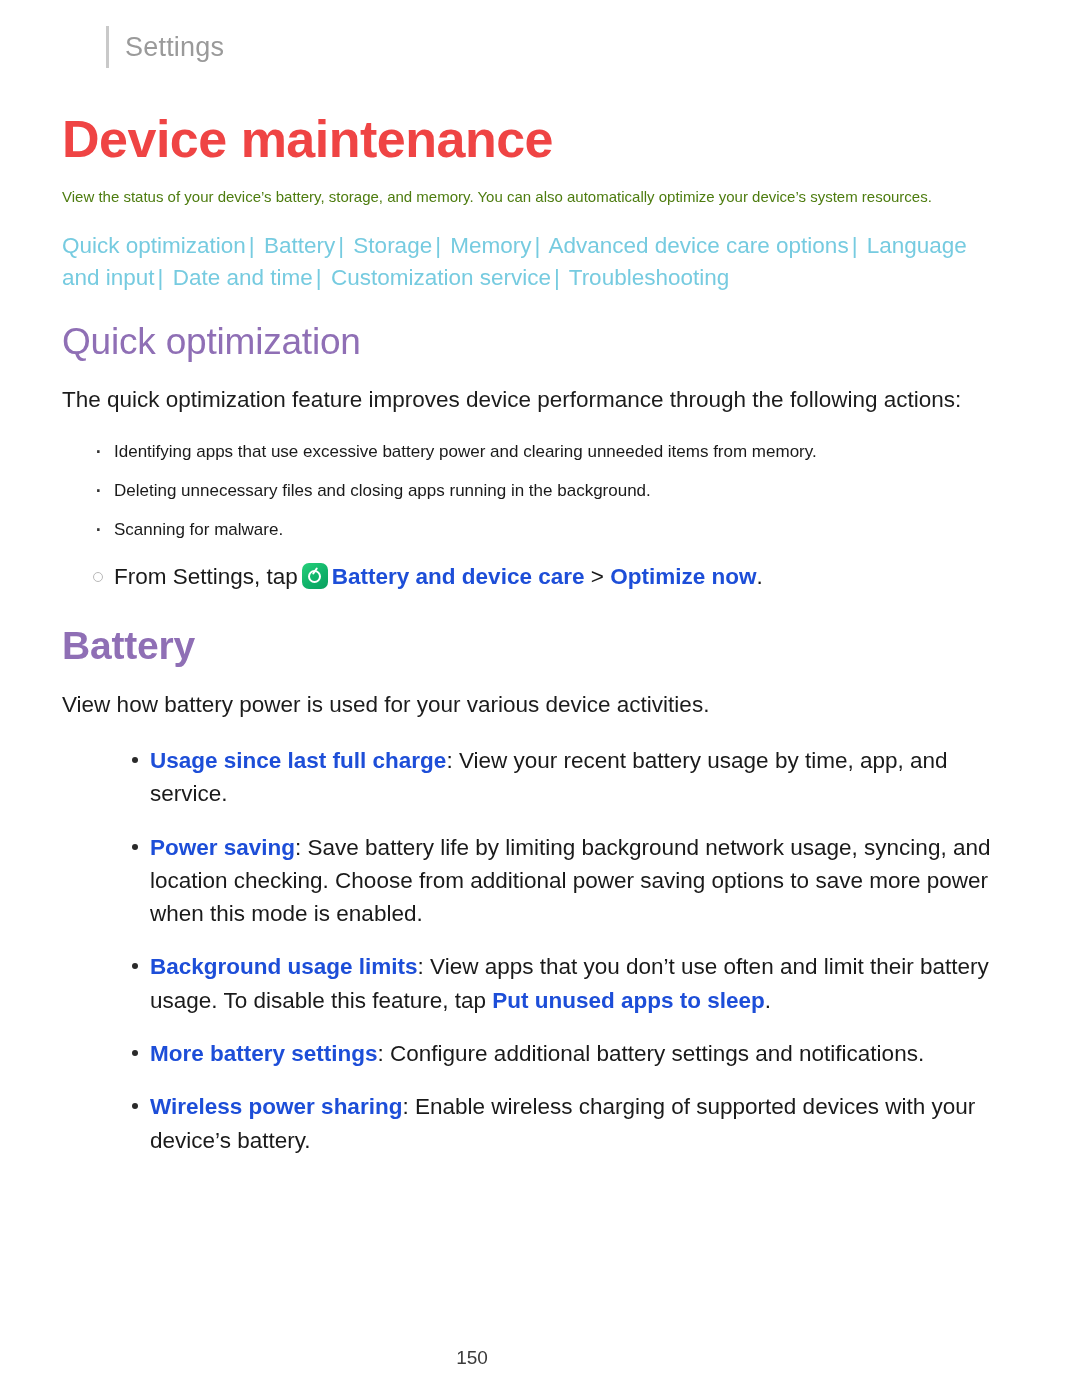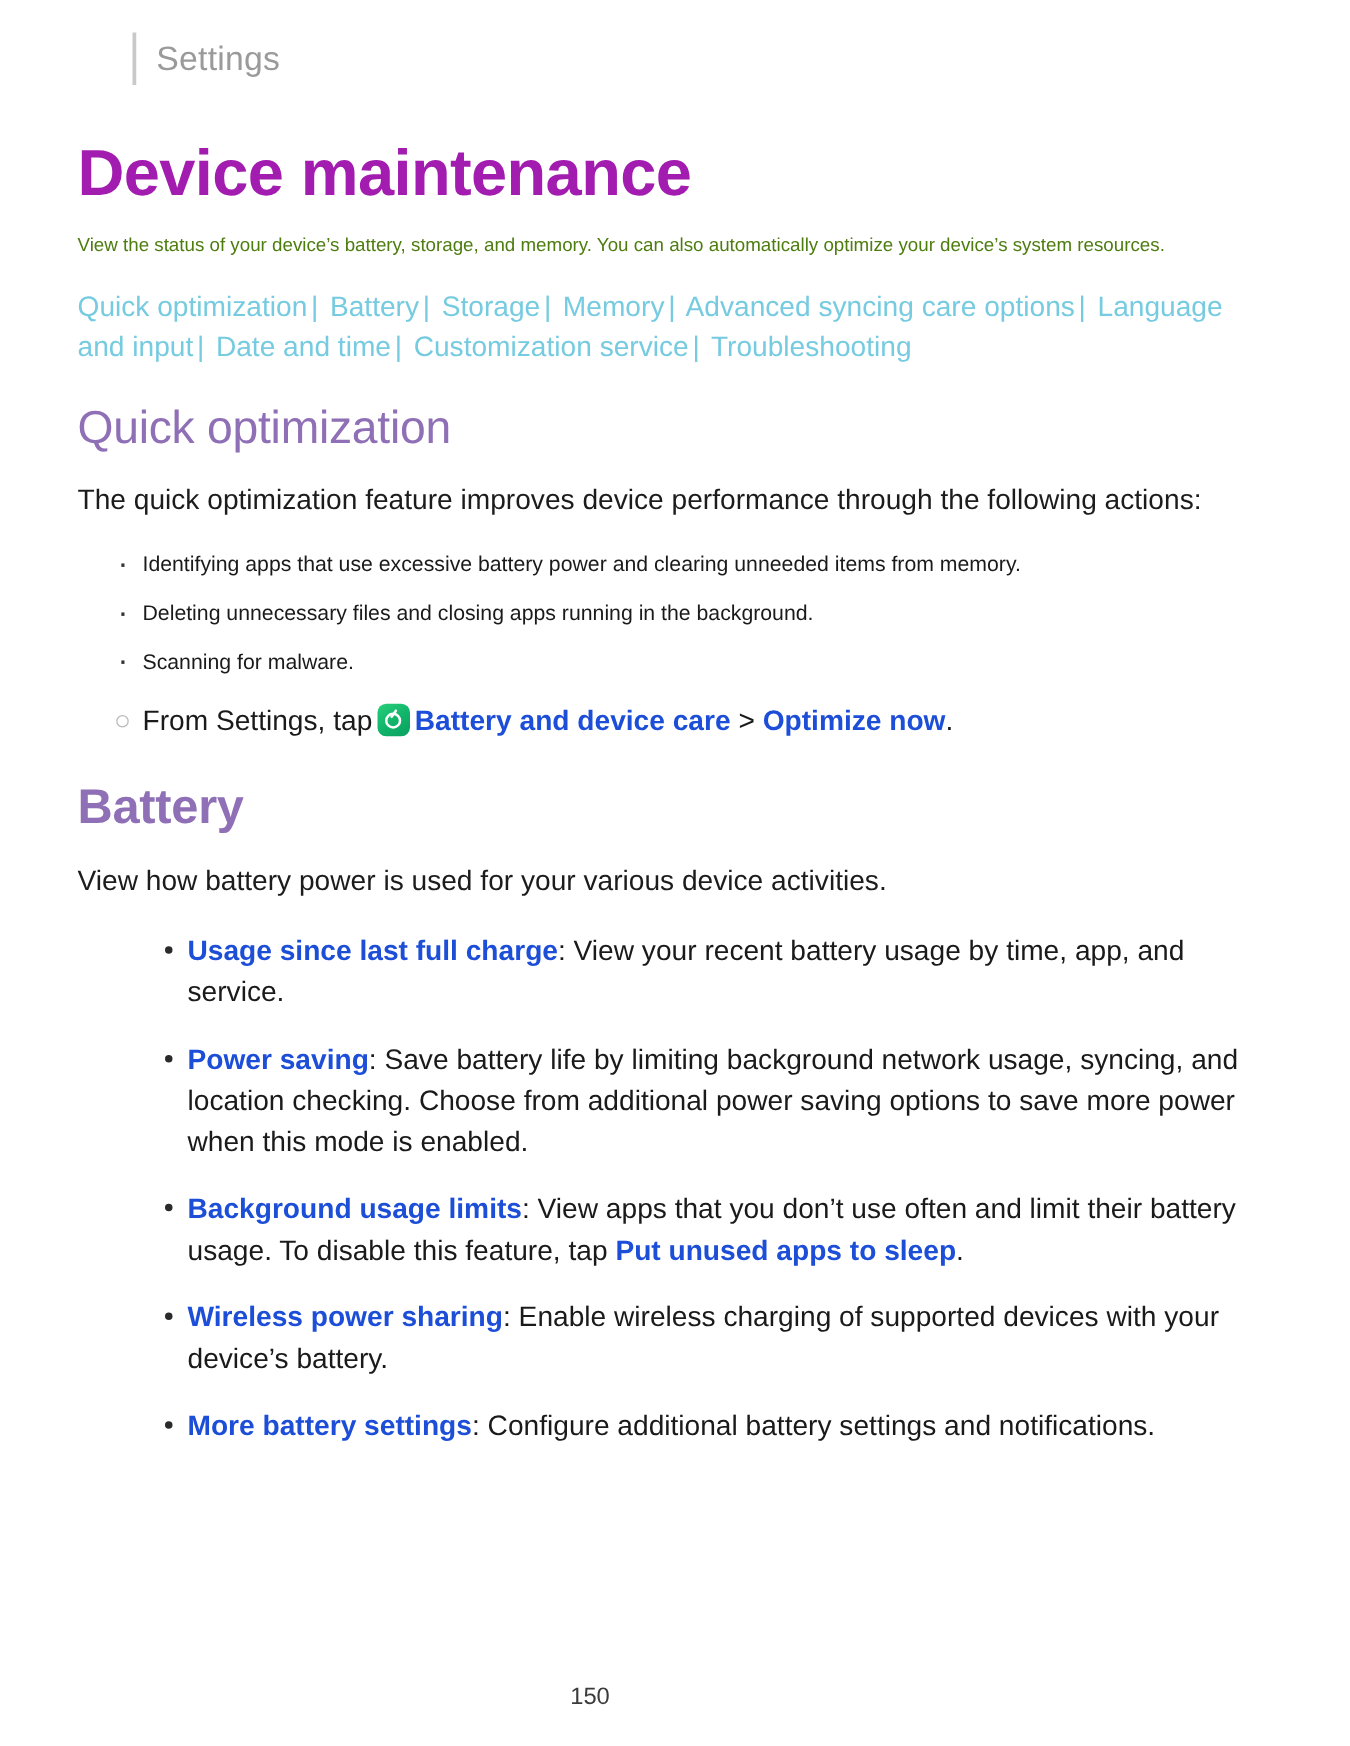--- a/index.html
+++ b/index.html
@@ -40,21 +40,21 @@
   .header-title {
     font-size: 27px;
     color: #9a9a9a;
     letter-spacing: 0.2px;
   }
 
   
   .page-title {
     font-size: 52px;
     font-weight: bold;
-    color: #a21caf;
+    color: #ef4444;
     letter-spacing: -0.5px;
     margin-top: 32px;
     margin-bottom: 16px;
     line-height: 1.15;
   }
 
   .intro {
     font-size: 15px;
     line-height: 1.47;
     color: #4d7c0f;
@@ -233,21 +233,21 @@
 
   <h1 class="page-title">Device maintenance</h1>
 
   <p class="intro">View the status of your device’s battery, storage, and memory. You can also automatically optimize your device’s system resources.</p>
 
   <div class="linkbar">
     <a href="#">Quick optimization</a><span class="sep">|</span>
     <a href="#">Battery</a><span class="sep">|</span>
     <a href="#">Storage</a><span class="sep">|</span>
     <a href="#">Memory</a><span class="sep">|</span>
-    <a href="#">Advanced syncing care options</a><span class="sep">|</span>
+    <a href="#">Advanced device care options</a><span class="sep">|</span>
     <a href="#">Language and input</a><span class="sep">|</span>
     <a href="#">Date and time</a><span class="sep">|</span>
     <a href="#">Customization service</a><span class="sep">|</span>
     <a href="#">Troubleshooting</a>
   </div>
 
   <h2 class="section-heading">Quick optimization</h2>
 
   <p class="body-text">The quick optimization feature improves device performance through the following actions:</p>
 
@@ -264,19 +264,19 @@
 
   <h2 class="section-heading battery-h">Battery</h2>
 
   <p class="body-text">View how battery power is used for your various device activities.</p>
 
 
   <ul class="subdots">
     <li><b>Usage since last full charge</b><span>: View your recent battery usage by time, app, and service.</span></li>
     <li><b>Power saving</b><span>: Save battery life by limiting background network usage, syncing, and location checking. Choose from additional power saving options to save more power when this mode is enabled.</span></li>
     <li><b>Background usage limits</b><span>: View apps that you don’t use often and limit their battery usage. To disable this feature, tap </span><b>Put unused apps to sleep</b><span>.</span></li>
+    <li><b>More battery settings</b><span>: Configure additional battery settings and notifications.</span></li>
     <li><b>Wireless power sharing</b><span>: Enable wireless charging of supported devices with your device’s battery.</span></li>
-    <li><b>More battery settings</b><span>: Configure additional battery settings and notifications.</span></li>
   </ul>
 
   <div class="page-number">150</div>
 
 </div>
 
 </body></html>

